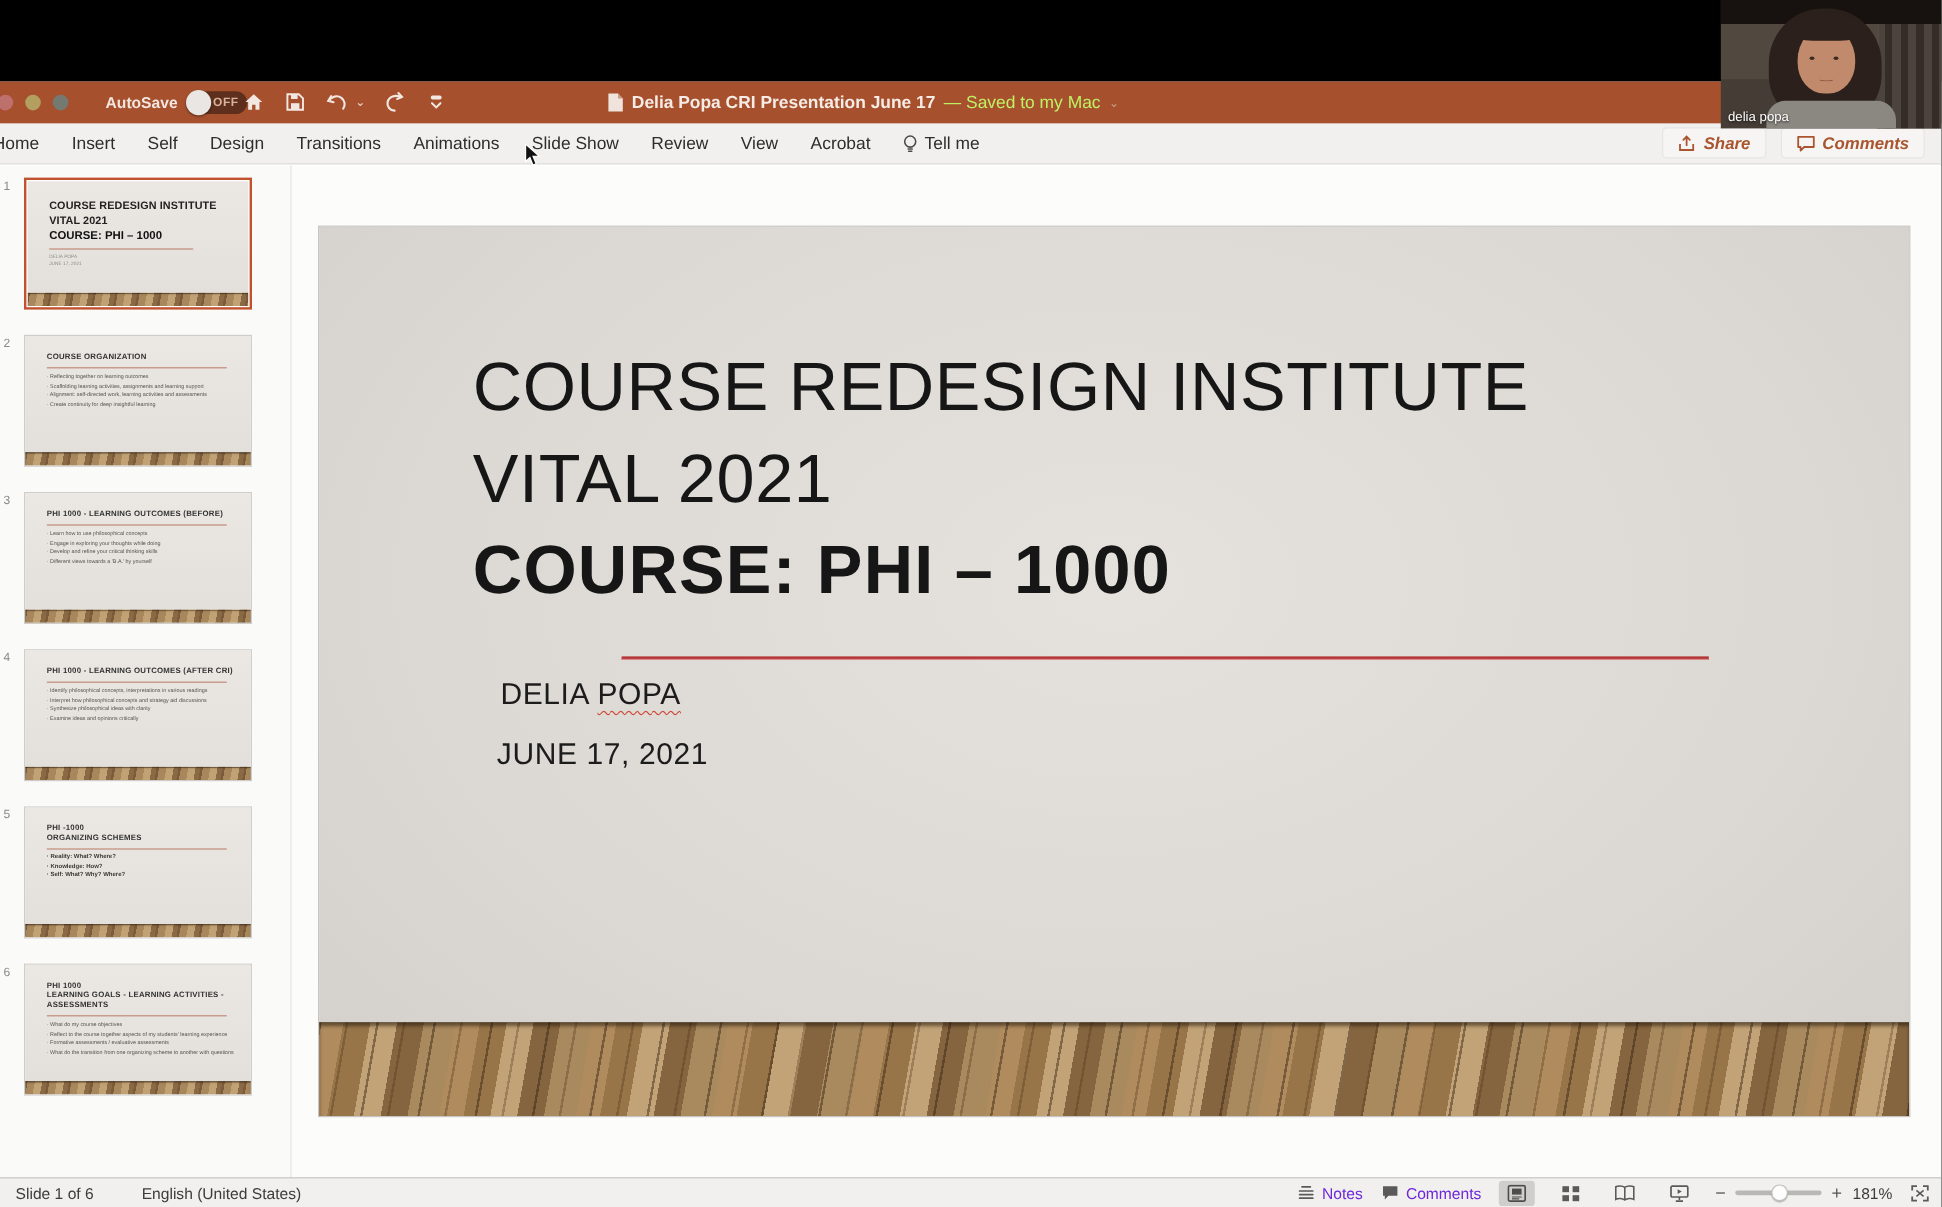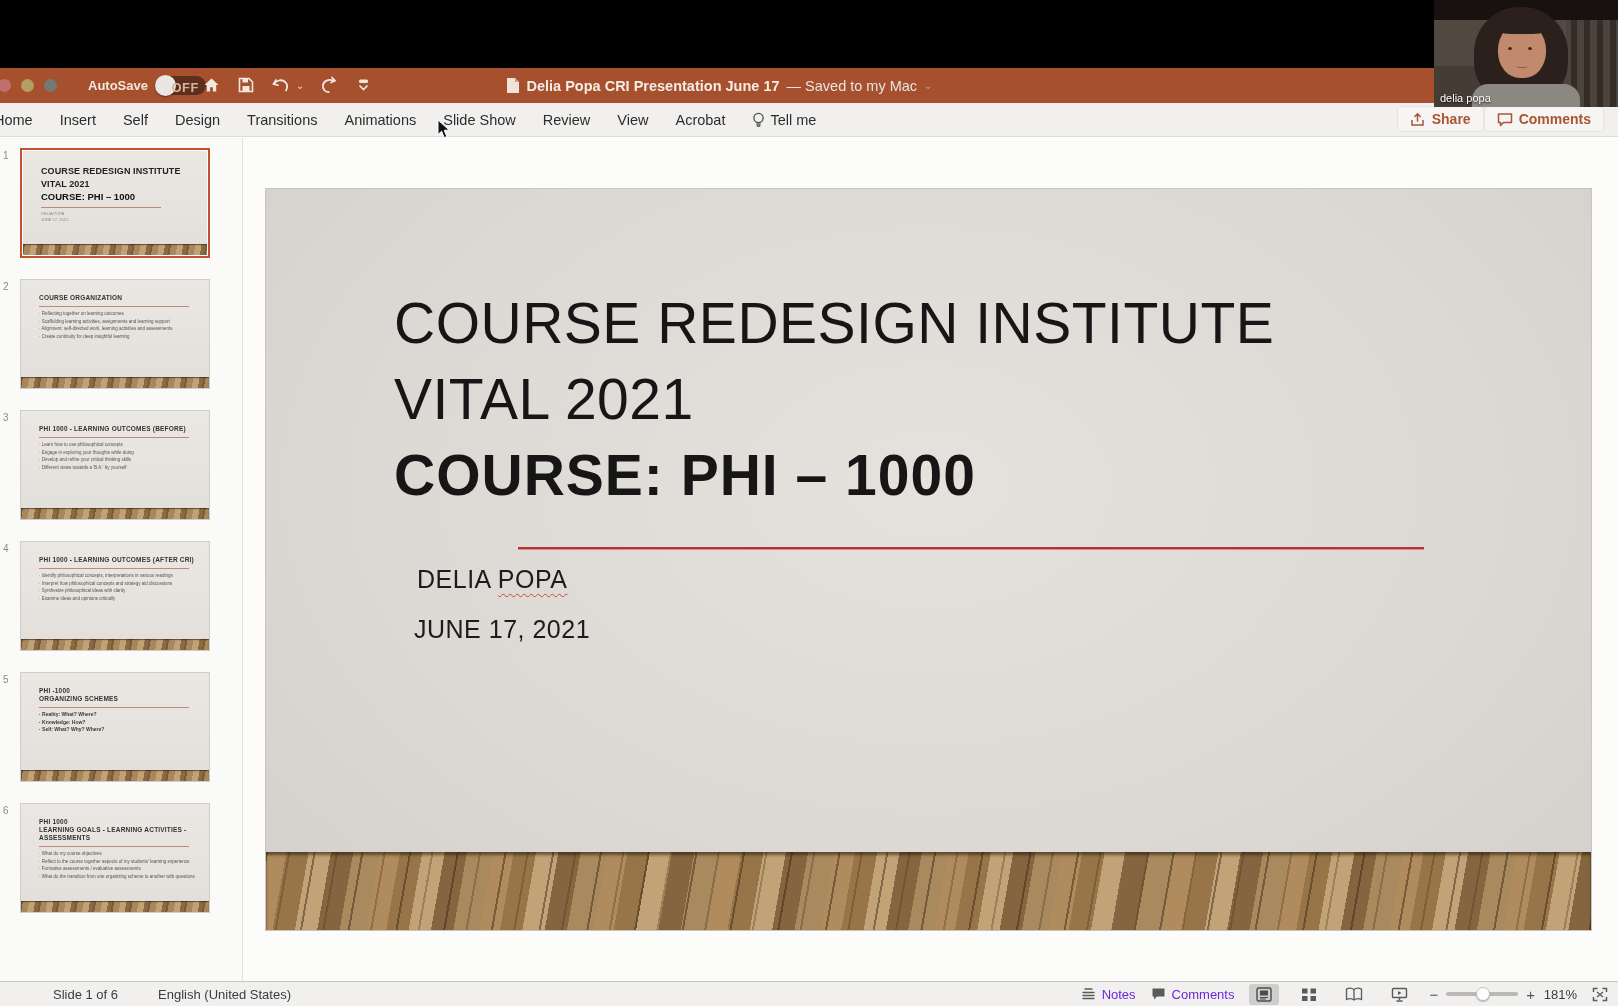--- a/index.html
+++ b/index.html
@@ -13,35 +13,35 @@
   .titlebar{position:absolute;left:0;top:68px;width:1438px;height:35px;background:#a6502e;display:flex;align-items:center;padding-left:12px;}
   .traffic{position:absolute;left:4px;top:11px;display:flex;gap:10px;align-items:center;}
   .dot{width:13px;height:13px;border-radius:50%;}
   .dot.red{background:#c4787d;opacity:.8;margin-left:-6px;}
   .dot.yellow{background:#b3a060;}
   .dot.gray{background:#747a72;}
   .autosave{position:absolute;left:88px;top:8px;display:flex;align-items:center;gap:8px;}
   .autosave-label{color:#f2e6de;font-size:13px;font-weight:bold;}
   .toggle{width:50px;height:19px;border-radius:10px;background:#5e2f1c;position:relative;}
   .toggle .knob{position:absolute;left:-1px;top:-1px;width:21px;height:21px;border-radius:50%;background:#e9e6e3;box-shadow:0 1px 2px rgba(0,0,0,.4);}
-  .toggle .state{position:absolute;right:7px;top:4px;font-size:13px;font-weight:bold;color:#d9b49c;letter-spacing:.5px;}
+  .toggle .state{position:absolute;right:7px;top:4px;font-size:10px;font-weight:bold;color:#d9b49c;letter-spacing:.5px;}
   .qat{position:absolute;left:200px;top:5px;display:flex;align-items:center;gap:13px;}
   .qat .ic{display:flex;align-items:center;justify-content:center;width:22px;height:24px;}
   .undo-chev{color:#e8d6cb;font-size:10px;margin-left:-9px;}
   .title-center{position:absolute;left:0;right:0;top:0;height:35px;display:flex;align-items:center;justify-content:center;gap:7px;pointer-events:none;}
   .doc-title{color:#f6ece5;font-size:14.5px;font-weight:bold;}
-  .save-status2{color:#e5e5e5;font-size:14.5px;}
+  .save-status2{color:#bef264;font-size:14.5px;}
   .title-chev{color:#c99f88;font-size:10px;}
 
   
   .menubar{position:absolute;left:0;top:103px;width:1618px;height:34px;background:#f1f0ef;border-bottom:1px solid #dddcdb;display:flex;align-items:center;}
   .tabs{display:flex;gap:27px;margin-left:-6px;align-items:center;}
   .tab{font-size:14.5px;color:#2d2d2d;white-space:nowrap;}
   .tellme{display:flex;align-items:center;gap:5px;font-size:14.5px;color:#2d2d2d;margin-left:27px;}
-  .menubar-right{position:absolute;right:14px;top:3px;display:flex;}
+  .menubar-right{position:absolute;right:14px;top:3px;display:flex;gap:12px;font-style:italic;}
   .mbtn{display:flex;align-items:center;gap:6px;background:#f6f5f4;border:1px solid #e7e5e4;border-radius:4px;padding:4px 12px;color:#a9552f;font-size:14px;font-weight:bold;}
 
   
   .workspace{position:absolute;left:0;top:138px;width:1618px;height:843px;background:#fcfcfb;}
   .thumb-panel{position:absolute;left:0;top:0;width:243px;height:100%;background:#fafaf9;border-right:1px solid #e4e3e2;overflow:hidden;}
   .thumb-list{position:absolute;left:0;top:10px;width:100%;}
   .thumb-row{position:relative;margin:0 0 21px 20px;width:190px;}
   .thumb-num{position:absolute;left:-17px;top:2px;font-size:10px;color:#8a8a8a;}
   .thumb{width:190px;height:110px;background:#fff;border:1px solid #cfcdca;position:relative;}
   .thumb.selected{border:2px solid #c2512e;padding:1px;}
@@ -69,21 +69,21 @@
   .slide-author .misspell{text-decoration:underline wavy #d04a3a;text-decoration-thickness:1px;text-underline-offset:5px;}
   .slide-date{position:absolute;left:148px;top:426px;font-size:25px;color:#1c1c1c;letter-spacing:.5px;}
   .wood{position:absolute;left:0;right:0;top:663px;height:80px;
     background:
       repeating-linear-gradient(100deg,rgba(50,32,16,.45) 0 2px,rgba(0,0,0,0) 2px 22px,rgba(70,45,20,.3) 22px 24px,rgba(0,0,0,0) 24px 47px),
       repeating-linear-gradient(100deg,#b08b5e 0 20px,#977549 20px 42px,#c2a377 42px 64px,#85653f 64px 86px,#a98a5e 86px 112px);
     box-shadow:inset 0 3px 3px rgba(35,22,10,.55), inset 0 -1px 1px rgba(35,22,10,.3);}
 
   
   .statusbar{position:absolute;left:0;top:981px;width:1618px;height:25px;background:#f1f0ef;border-top:1px solid #c7c6c5;display:flex;align-items:center;font-size:13px;color:#3c3c3c;}
-  .sb-left{position:absolute;left:13px;display:flex;gap:40px;align-items:center;margin-left:40px;}
+  .sb-left{position:absolute;left:13px;display:flex;gap:40px;align-items:center;}
   .sb-right{position:absolute;right:10px;display:flex;gap:15px;align-items:center;}
   .sb-item{display:flex;align-items:center;gap:6px;color:#6d28d9;}
   .viewbtn{display:flex;align-items:center;justify-content:center;width:30px;height:21px;border-radius:3px;}
   .viewbtn.sel{background:#cfcecd;}
   .zoomwrap{display:flex;align-items:center;gap:8px;}
   .ztrack{position:relative;width:72px;height:4px;border-radius:2px;background:#b9b8b7;}
   .zknob{position:absolute;left:42%;top:-5px;width:14px;height:14px;border-radius:50%;background:#fdfdfd;border:1px solid #c2c1c0;box-shadow:0 1px 1px rgba(0,0,0,.25);}
   .zsign{font-size:15px;color:#555;}
   .zoom-label{font-size:13px;color:#3c3c3c;min-width:34px;text-align:right;}
 

